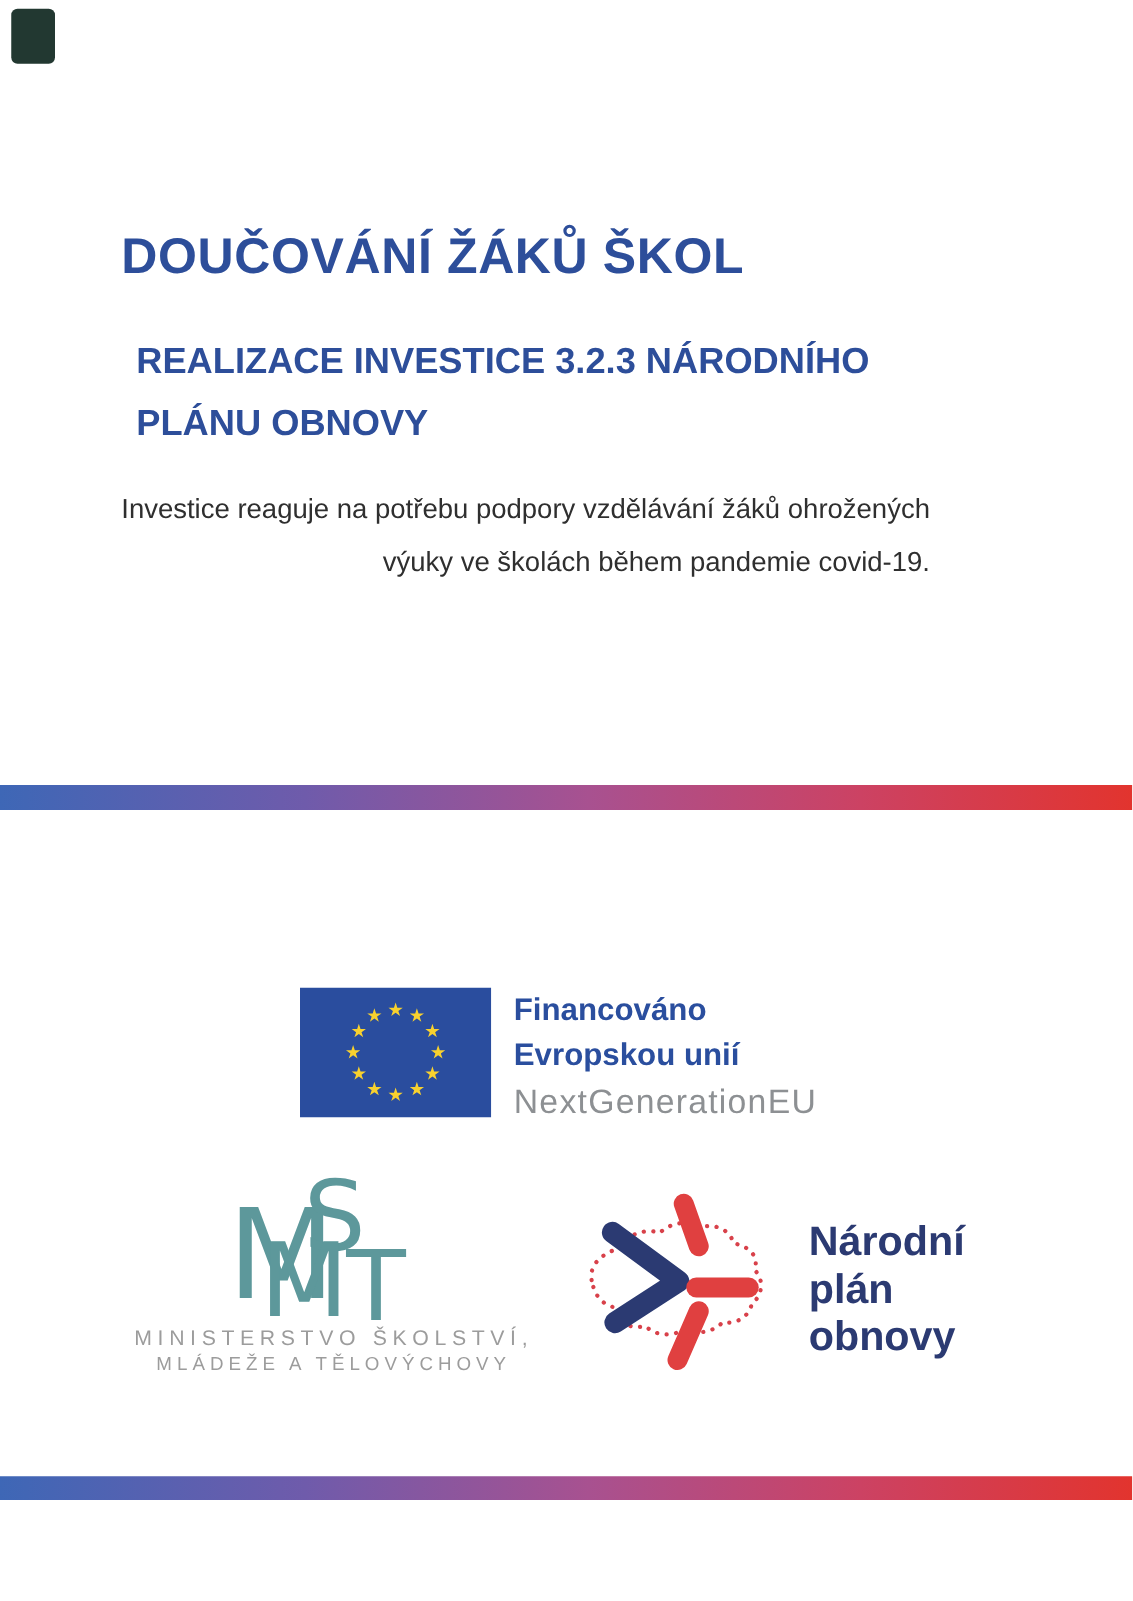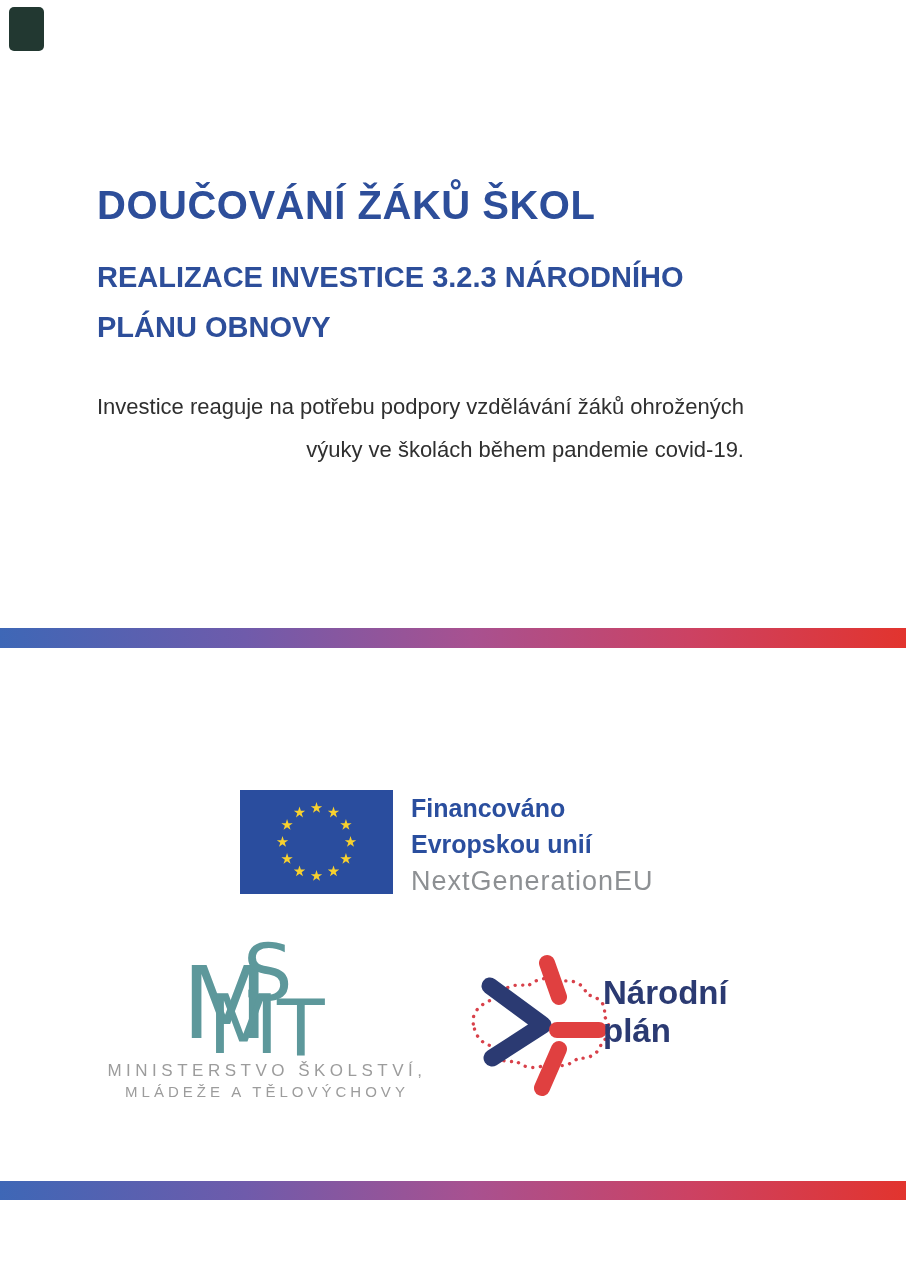--- a/index.html
+++ b/index.html
@@ -9,21 +9,21 @@
   }
   .corner-chip{
     position:absolute;left:9px;top:7px;width:35px;height:44px;
     background:#223831;border-radius:5px;
   }
   .title{
     position:absolute;left:97px;top:183px;margin:0;
     font-size:40px;font-weight:bold;color:#2d4e9a;letter-spacing:.5px;line-height:44px;white-space:nowrap;
   }
   .subtitle{
-    position:absolute;left:97px;top:252px;margin:0;
+    position:absolute;left:97px;top:252px;margin:12px;
     font-size:29px;font-weight:bold;color:#2d4e9a;line-height:50px;
   }
   .subtitle span{display:block;white-space:nowrap;}
   .intro{
     position:absolute;left:97px;top:386px;margin:0;
     font-size:22px;color:#2f2f2f;line-height:42.5px;font-weight:normal;text-align:right;
   }
   .intro span{display:block;white-space:nowrap;}
   .divider-bar{
     position:absolute;left:0;width:906px;height:20px;top:628px;
@@ -37,21 +37,21 @@
   .eu-text{position:absolute;left:411px;top:790px;}
   .eu-text .bold-line{display:block;font-size:25px;font-weight:bold;color:#2a4e9e;line-height:36px;white-space:nowrap;}
   .eu-program{position:absolute;left:411px;top:866px;font-size:27px;color:#8d9093;letter-spacing:1px;white-space:nowrap;}
   .msmt-monogram{position:absolute;left:165px;top:940px;}
   .msmt-caption{
     position:absolute;left:100px;top:1060px;width:334px;text-align:center;color:#9c9c9c;
   }
   .msmt-caption .cap1{display:block;font-size:17px;letter-spacing:4.5px;line-height:22px;white-space:nowrap;}
   .msmt-caption .cap2{display:block;font-size:15px;letter-spacing:4px;line-height:20px;white-space:nowrap;}
   .npo-symbol{position:absolute;left:463px;top:953px;}
-  .npo-text{position:absolute;left:603px;top:974px;font-size:33px;font-weight:bold;color:#2b3a72;line-height:38px;}
+  .npo-text{position:absolute;left:647px;top:974px;font-size:33px;font-weight:bold;color:#2b3a72;line-height:38px;}
   .npo-text span{display:block;white-space:nowrap;}
 </style>
 </head>
 <body>
 
 <div class="page">
 
   <div class="corner-chip"></div>
 
   <h1 class="title">DOUČOVÁNÍ ŽÁKŮ ŠKOL</h1>
@@ -113,17 +113,18 @@
   <svg class="npo-symbol" width="165" height="145" viewBox="0 0 165 145" xmlns="http://www.w3.org/2000/svg">
     <path d="M6,62 C4,50 14,42 26,38 C32,28 46,22 58,26 C66,18 80,16 88,22 C100,18 112,24 114,34 C126,36 134,44 130,54 C138,62 136,74 128,80 C126,90 116,96 106,94 C98,102 86,104 78,99 C66,106 54,104 47,97 C34,100 24,93 24,83 C12,80 8,72 6,62 Z" fill="none" stroke="#d8414a" stroke-width="3.2" stroke-linecap="round" stroke-dasharray="0.1 7.2" transform="translate(4,6) scale(1.05)"></path>
     <path d="M27,33 L80,72 L29,105" fill="none" stroke="#2b3a72" stroke-width="17" stroke-linecap="round" stroke-linejoin="round"></path>
     <line x1="84" y1="10" x2="96" y2="44" stroke="#e04040" stroke-width="16" stroke-linecap="round"></line>
     <line x1="94" y1="77" x2="136" y2="77" stroke="#e04040" stroke-width="16" stroke-linecap="round"></line>
     <line x1="96" y1="96" x2="79" y2="135" stroke="#e04040" stroke-width="16" stroke-linecap="round"></line>
   </svg>
   <div class="npo-text">
     <span>Národní</span>
     <span>plán</span>
+    <span>obnovy</span>
   </div>
 
   <div class="footer-bar"></div>
 
 </div>
 
 </body></html>

